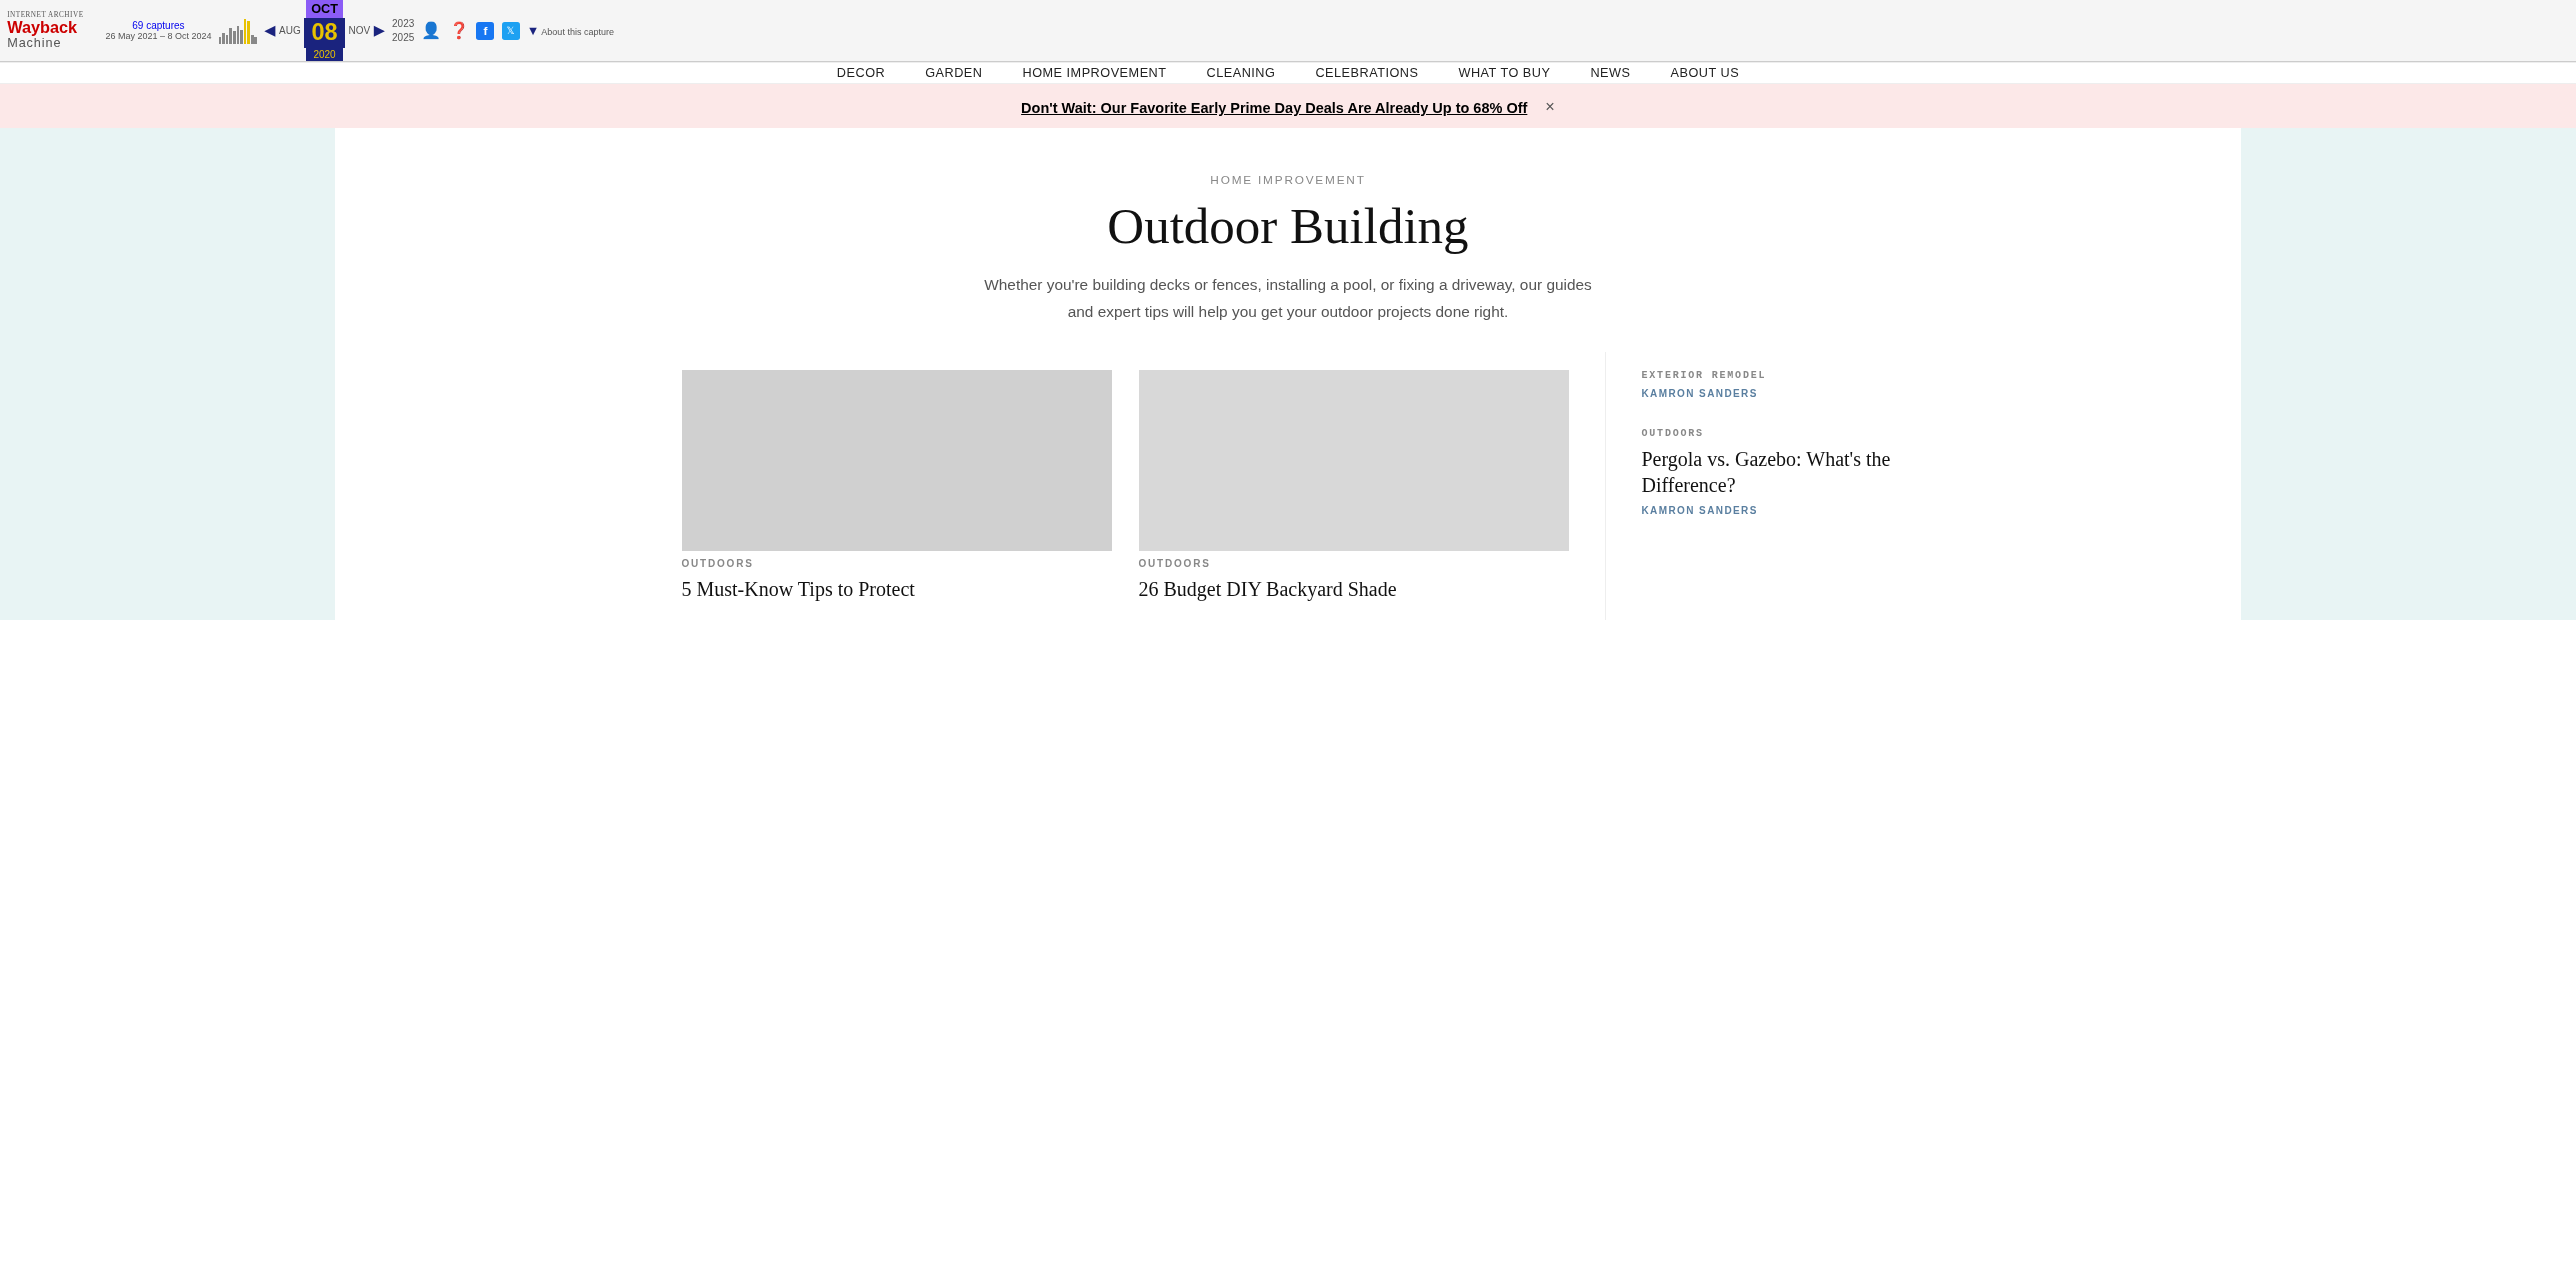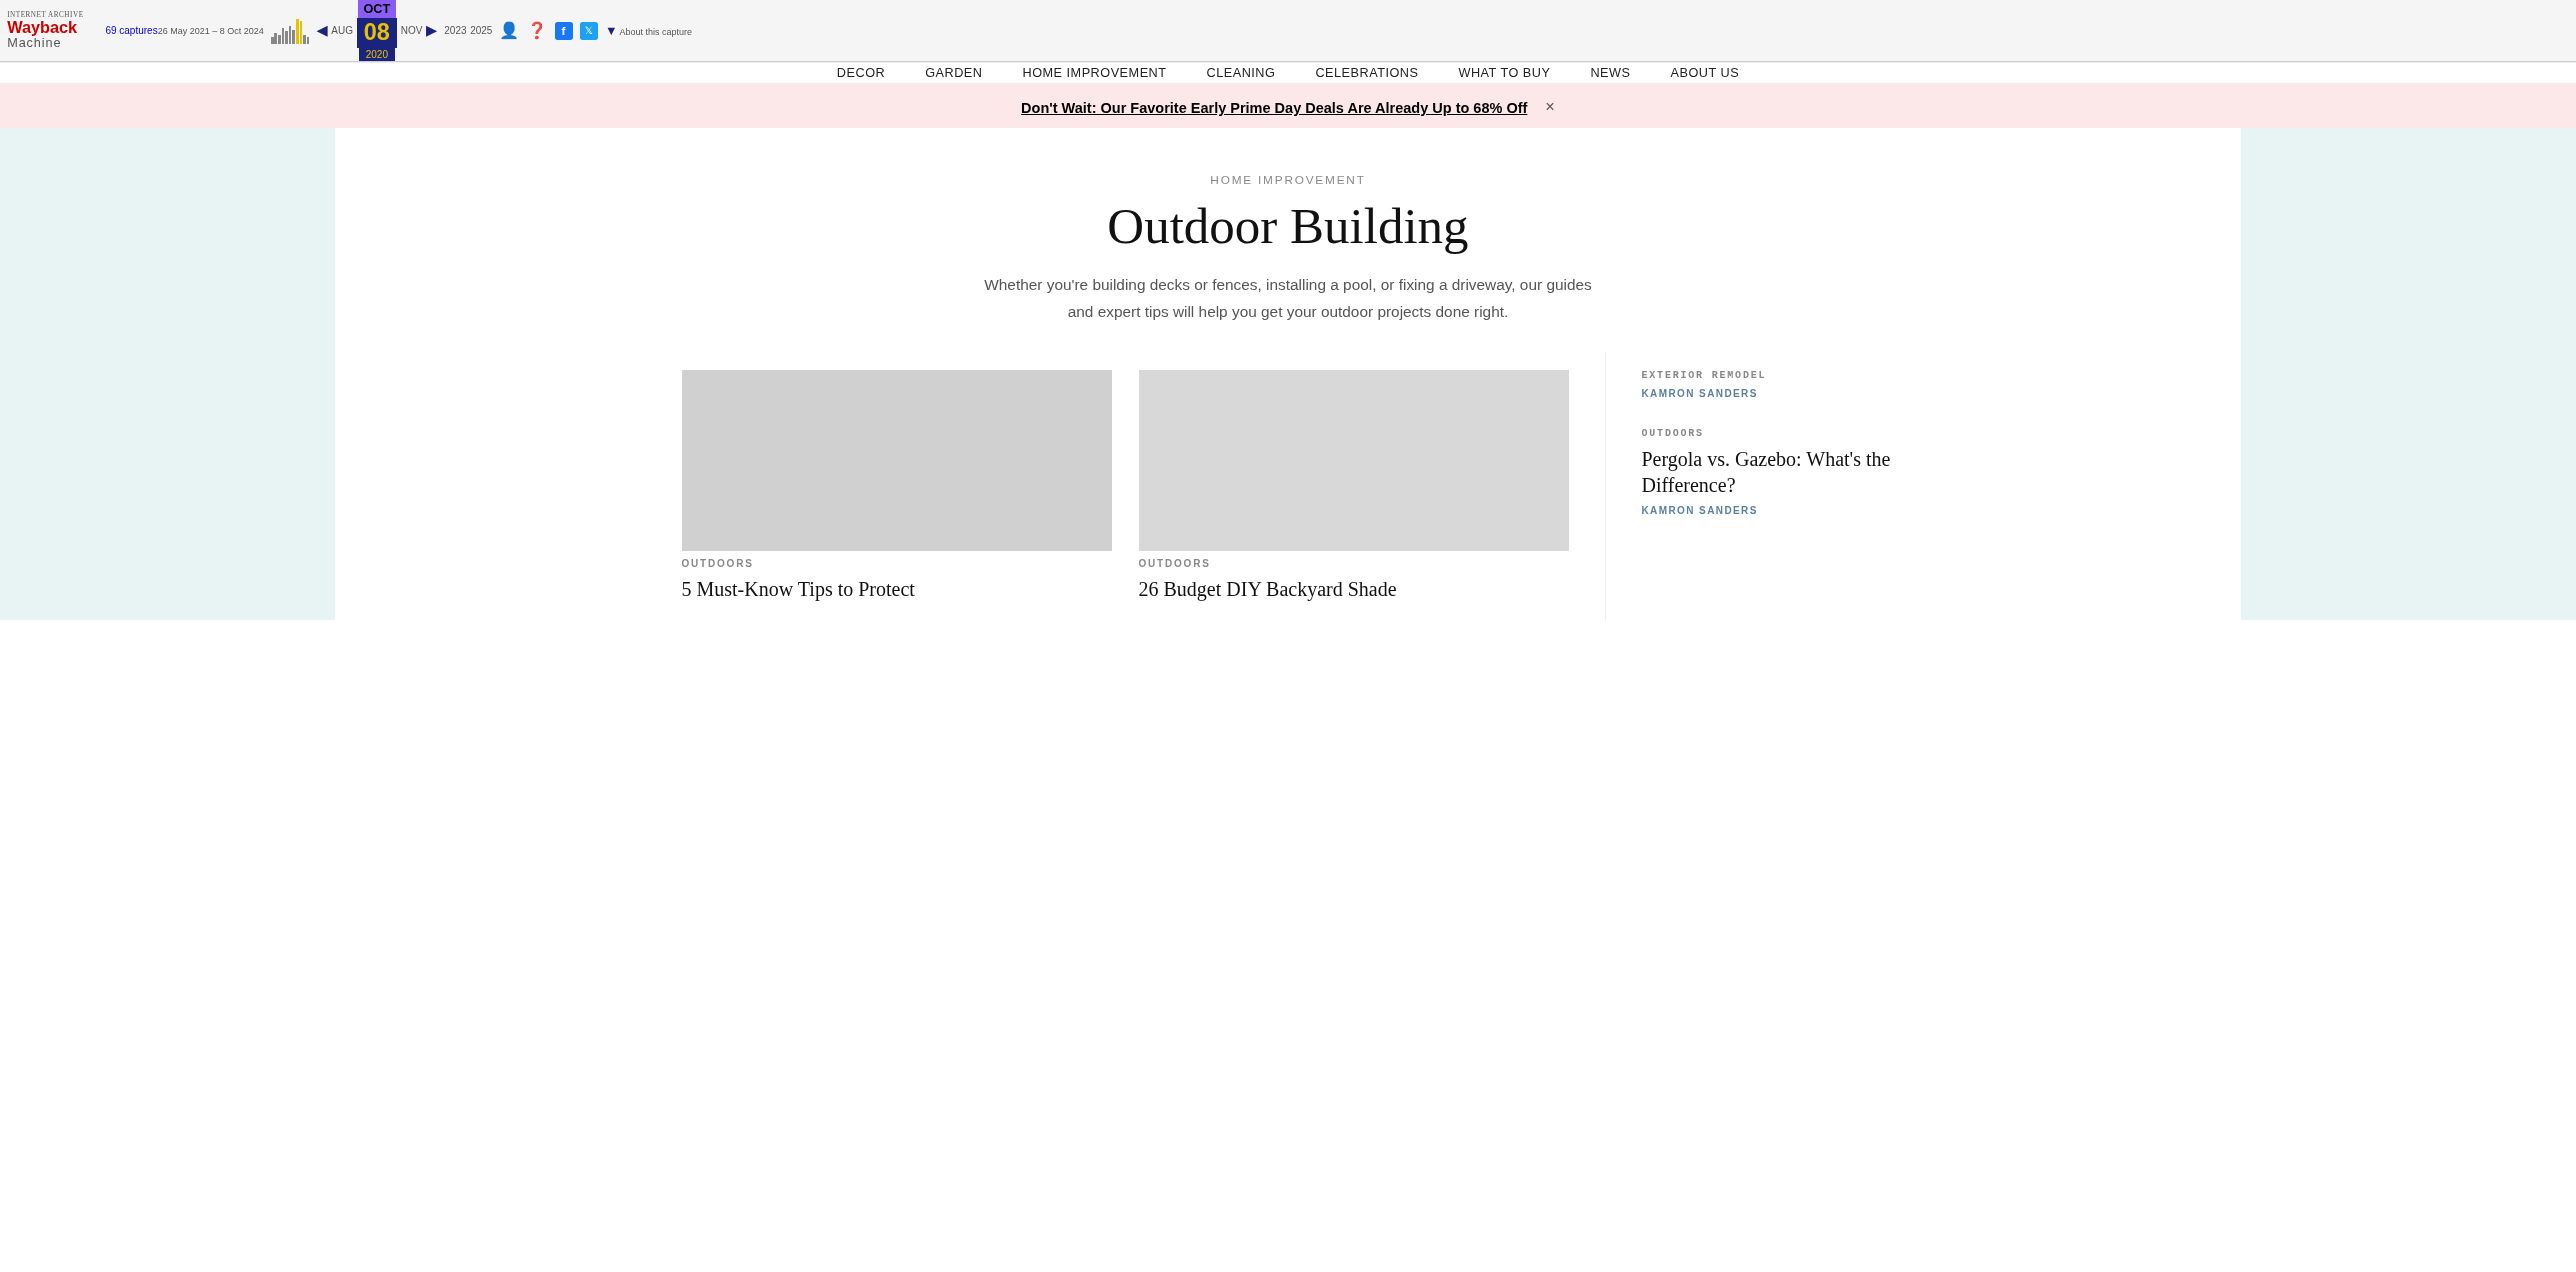--- a/index.html
+++ b/index.html
@@ -47,21 +47,21 @@
     .wayback-go-btn {
       height: 25px;
       padding: 0 9px;
       background: #e8e8e8;
       border: 0.9px solid #aaa;
       cursor: pointer;
       font-size: 11.8px;
     }
     .wayback-captures {
       display: flex;
-      flex-direction: row;
+      flex-direction: column;
       align-items: center;
       font-size: 9px;
       color: #555;
       font-family: Arial, sans-serif;
     }
     .wayback-captures a { color: #00e; font-size: 10px; text-decoration: none; }
     .wayback-timeline {
       display: flex;
       align-items: center;
       gap: 3.6px;
@@ -385,21 +385,21 @@
       <div class="timeline-oct">OCT</div>
       <div class="timeline-day">08</div>
       <div style="font-size:10px; font-family:Arial,sans-serif; color:#e8c200; background:#1a237e; padding:0.9px 7.2px;">2020</div>
     </div>
     <div class="timeline-year">
       <span>NOV</span>
     </div>
     <span class="timeline-arrow">▶</span>
   </div>
 
-  <div style="display:flex; gap:3.6px; align-items:flex-end;">
+  <div style="display:flex; gap:3.6px; align-items:flex-end;flex-direction:column;">
     <span style="font-size:10px; font-family:Arial,sans-serif; color:#555;">2023</span>
     <span style="font-size:10px; font-family:Arial,sans-serif; color:#555;">2025</span>
   </div>
 
   <div class="wayback-icons">
     <span>👤</span>
     <span>❓</span>
     <div class="fb-icon">f</div>
     <div class="tw-icon">𝕏</div>
   </div>

